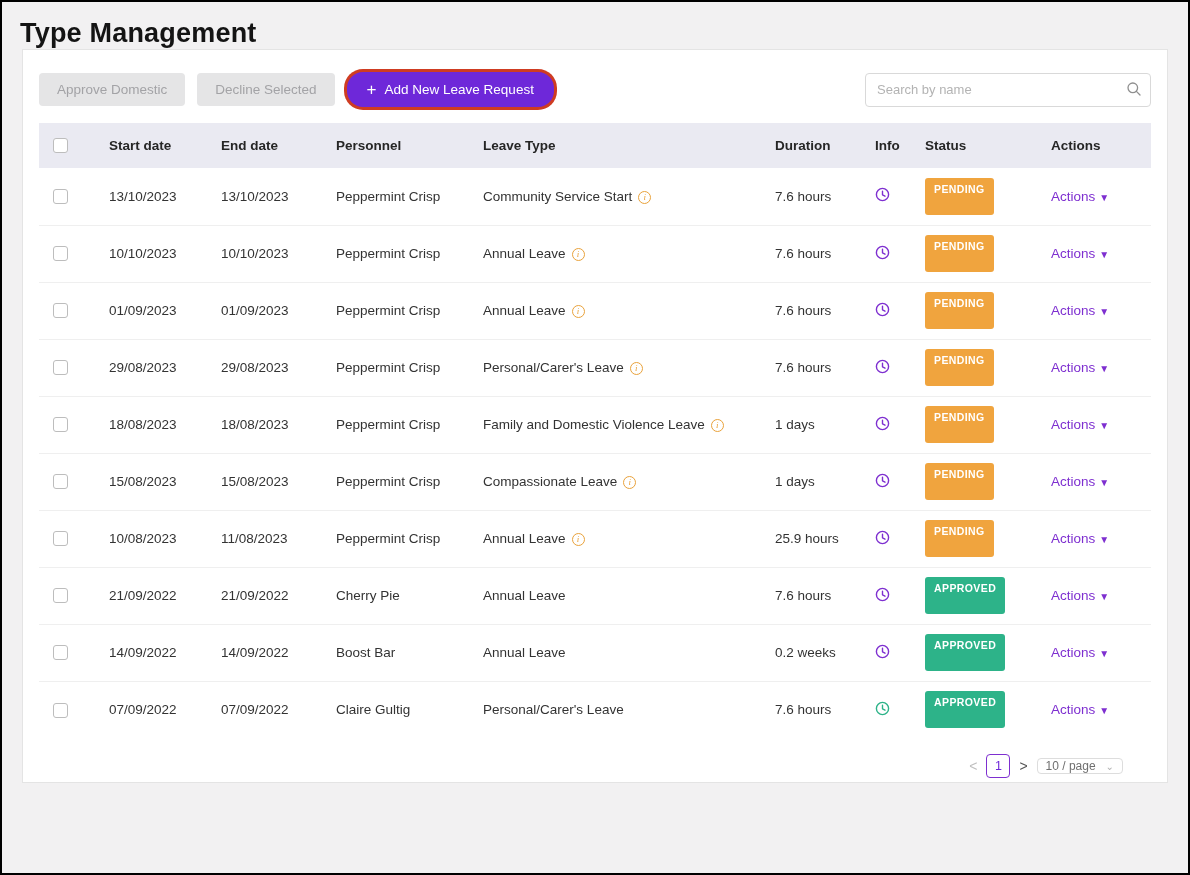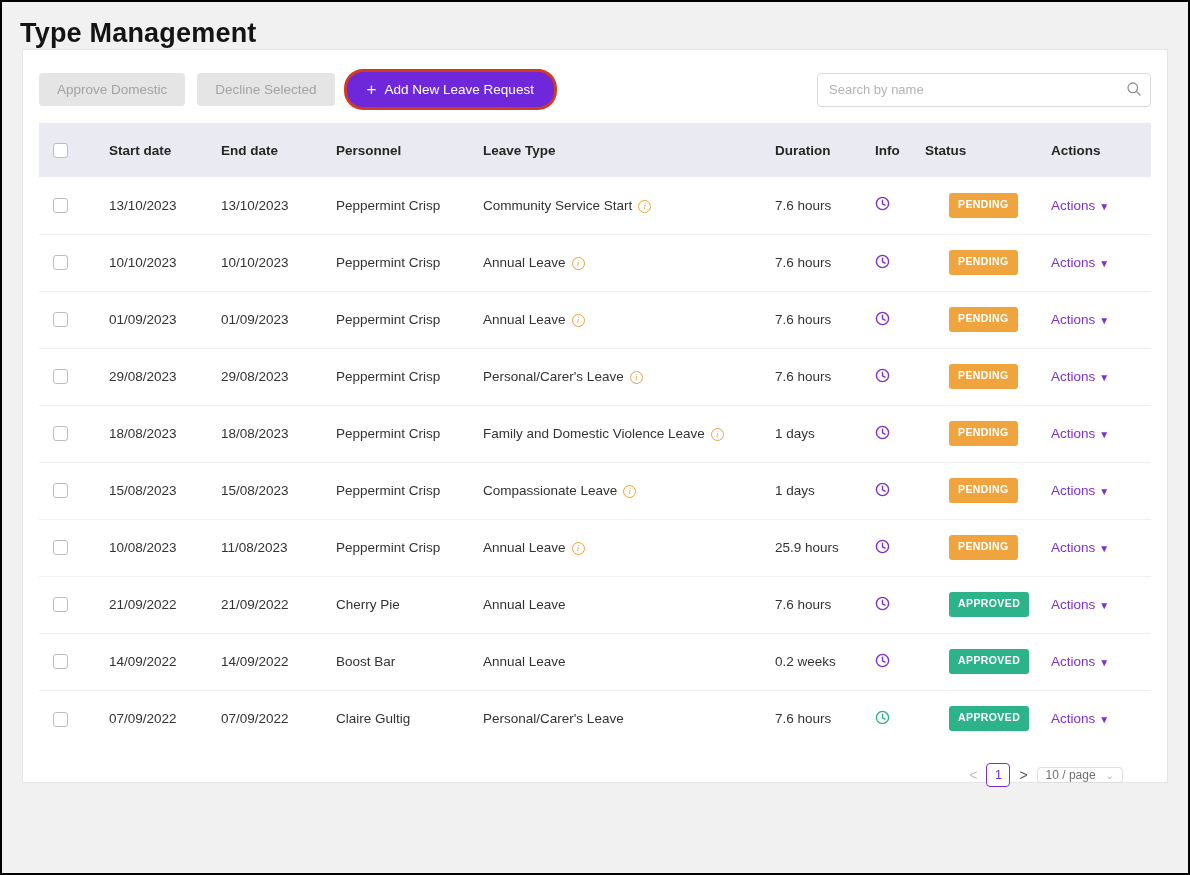--- a/index.html
+++ b/index.html
@@ -68,21 +68,21 @@
     cursor: pointer;
     display: inline-flex;
     align-items: center;
     gap: 8px;
     box-shadow: 0 0 0 3px #cf3c22;
   }
   .btn-add .plus { font-size: 17px; line-height: 1; font-weight: 400; }
 
   .search-wrap { margin-left: auto; position: relative; }
   .search-input {
-    width: 334px; height: 34px;
+    width: 286px; height: 34px;
     border: 1px solid #d9d9d9;
     border-radius: 4px;
     padding: 0 32px 0 11px;
     font-size: 13px;
     font-family: inherit;
     color: #444;
     outline: none;
     background: #fff;
   }
   .search-input::placeholder { color: #b3b3b3; }
@@ -96,21 +96,21 @@
     border-collapse: collapse;
     margin-top: 16px;
     table-layout: fixed;
   }
   .leave-table thead th {
     background: #eaeaf2;
     text-align: left;
     font-size: 13.5px;
     font-weight: 700;
     color: #262626;
-    height: 54px;
+    height: 45px;
     padding-left: 8px;
   }
   .leave-table th.cb-col, .leave-table td.cb-col { padding-left: 14px; }
   .leave-table tbody td {
     height: 57px;
     border-bottom: 1px solid #efefef;
     font-size: 13.5px;
     color: #333;
     padding-left: 8px;
     vertical-align: middle;
@@ -141,27 +141,26 @@
     font-style: italic;
     font-family: "Liberation Serif", serif;
     margin-left: 6px;
     vertical-align: 1px;
   }
 
   .clock { display: inline-block; vertical-align: middle; }
 
   .badge {
     display: inline-block;
-    padding: 5px 9px 8px 9px;
+    padding: 5px 9px 20px 9px;
     border-radius: 3px;
     font-size: 10.5px;
     font-weight: 700;
     color: #fff;
     letter-spacing: 0.4px;
-    margin-left: 24px;
   }
   .badge.pending  { background: #f0a43e; }
   .badge.approved { background: #2db389; }
 
   .actions-link {
     color: #7e2fd0;
     font-size: 13.5px;
     cursor: pointer;
     white-space: nowrap;
   }

